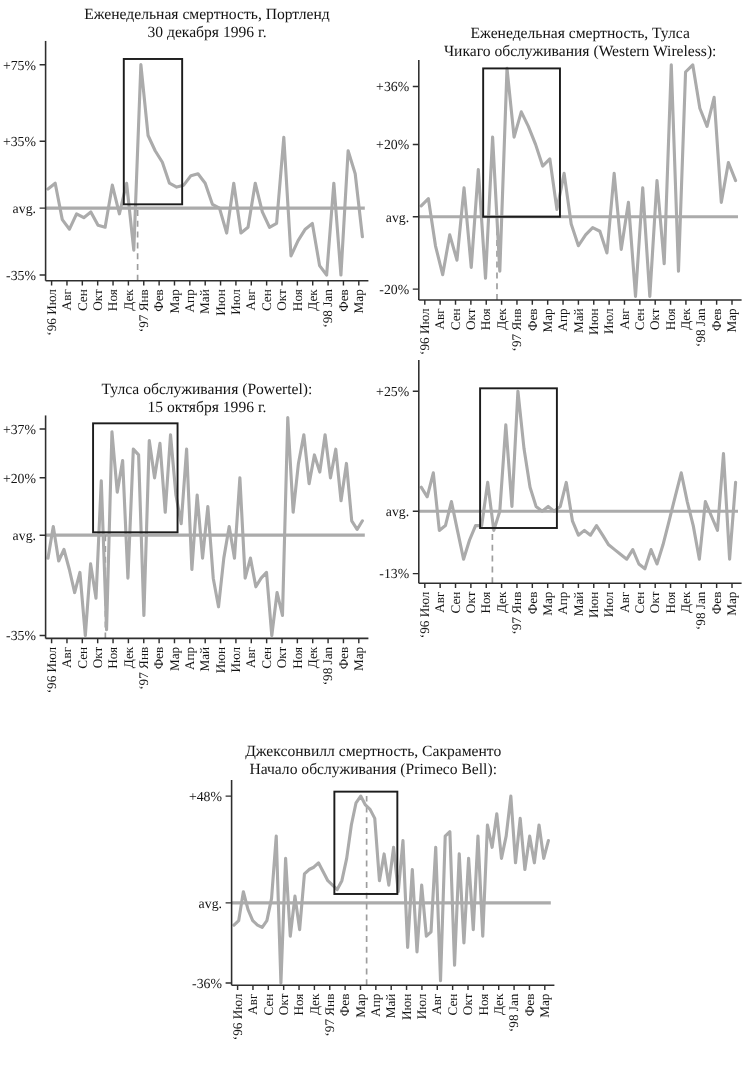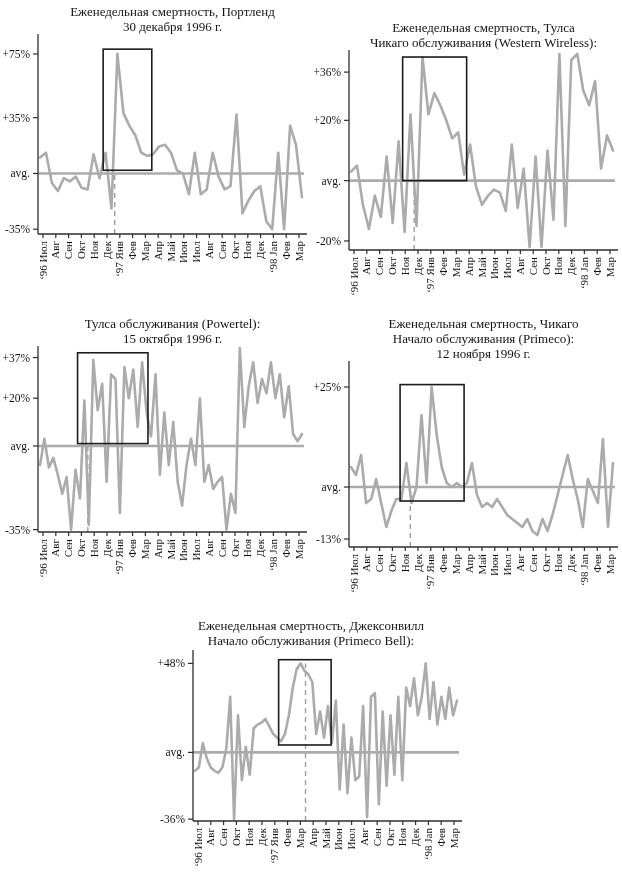--- a/index.html
+++ b/index.html
@@ -204,25 +204,20 @@
         <text transform="translate(276.9,193) rotate(-90)" text-anchor="end" font-size="11">‘98 Jan</text>
         <line x1="286.20000000000005" x2="286.20000000000005" y1="186" y2="190" stroke="#2e2e2e" stroke-width="1.2"></line>
         <text transform="translate(289.70000000000005,193) rotate(-90)" text-anchor="end" font-size="11">Фев</text>
         <line x1="299" x2="299" y1="186" y2="190" stroke="#2e2e2e" stroke-width="1.2"></line>
         <text transform="translate(302.5,193) rotate(-90)" text-anchor="end" font-size="11">Мар</text>
         <rect x="77.56" y="6.779220779220779" width="70.39999999999998" height="90.8051948051948" fill="none" stroke="#1c1c1c" stroke-width="1.6"></rect>
       </svg>
   </div>
 
   <div class="chart" style="left:311px;top:300px;width:311px;height:310px">
-    <div class="title" style="padding:16px 4px 0 38px">
-      <div>Еженедельная смертность, Чикаго</div>
-      <div>Начало обслуживания (Primeco):</div>
-      <div>12 ноября 1996 г.</div>
-    </div>
     <svg id="svg3" width="311" height="248" viewBox="0 0 311 248">
         <line x1="38" x2="304" y1="126" y2="126" stroke="#ababab" stroke-width="2.6"></line>
         <line x1="99.32000000000001" x2="99.32000000000001" y1="186" y2="140" stroke="#9d9d9d" stroke-width="1.4" stroke-dasharray="5 4"></line>
         <polyline points="40.0,106.0 45.0,114.0 50.1,94.0 55.1,142.0 60.2,138.0 65.2,118.0 70.2,142.0 75.3,166.0 80.3,150.0 85.3,138.0 90.4,138.0 95.4,102.0 100.5,142.0 105.5,126.0 110.5,54.0 115.6,122.0 120.6,26.0 125.7,74.0 130.7,106.0 135.7,122.0 140.8,126.0 145.8,122.0 150.8,126.0 155.9,122.0 160.9,102.0 166.0,134.0 171.0,146.0 176.0,142.0 181.1,146.0 186.1,138.0 191.2,146.0 196.2,154.0 201.2,158.0 206.3,162.0 211.3,166.0 216.3,158.0 221.4,170.0 226.4,174.0 231.5,158.0 236.5,170.0 241.5,154.0 246.6,134.0 251.6,114.0 256.7,94.0 261.7,118.0 266.7,138.0 271.8,166.0 276.8,118.0 281.8,130.0 286.9,142.0 291.9,78.0 297.0,166.0 302.0,102.0" fill="none" stroke="#ababab" stroke-width="2.6" stroke-linejoin="round" stroke-linecap="round"></polyline>
         <line x1="38" x2="38" y1="0" y2="186" stroke="#2e2e2e" stroke-width="1.3"></line>
         <line x1="38" x2="307" y1="186" y2="186" stroke="#2e2e2e" stroke-width="1.3"></line>
         <line x1="33" x2="38" y1="26" y2="26" stroke="#2e2e2e" stroke-width="1.2"></line>
         <text x="30" y="30" text-anchor="end" font-size="11.5">+25%</text>
         <line x1="33" x2="38" y1="126" y2="126" stroke="#2e2e2e" stroke-width="1.2"></line>
         <text x="30" y="130" text-anchor="end" font-size="11.5">avg.</text>
@@ -269,21 +264,21 @@
         <line x1="286.20000000000005" x2="286.20000000000005" y1="186" y2="190" stroke="#2e2e2e" stroke-width="1.2"></line>
         <text transform="translate(289.70000000000005,193) rotate(-90)" text-anchor="end" font-size="11">Фев</text>
         <line x1="299" x2="299" y1="186" y2="190" stroke="#2e2e2e" stroke-width="1.2"></line>
         <text transform="translate(302.5,193) rotate(-90)" text-anchor="end" font-size="11">Мар</text>
         <rect x="89.08000000000001" y="23.599999999999994" width="63.99999999999997" height="116.4" fill="none" stroke="#1c1c1c" stroke-width="1.6"></rect>
       </svg>
   </div>
 
   <div class="chart" style="left:0;top:610px;width:622px;height:280px">
     <div class="title" style="padding:8px 0 0 0">
-      <div>Еженедельная смертность, Джексонвилл</div>
+      <div>Джексонвилл смертность, Сакраменто</div>
       <div>Начало обслуживания (Primeco Bell):</div>
     </div>
     <svg id="svg4" width="622" height="228" viewBox="0 0 622 228">
         <line x1="193" x2="459" y1="104.40449438202248" y2="104.40449438202248" stroke="#ababab" stroke-width="2.6"></line>
         <line x1="305.52" x2="305.52" y1="173" y2="15.415730337078653" stroke="#9d9d9d" stroke-width="1.4" stroke-dasharray="5 4"></line>
         <polyline points="195.0,122.9 198.9,119.2 202.8,95.1 206.7,110.0 210.6,119.2 214.6,122.9 218.5,124.8 222.4,119.2 226.3,100.7 230.2,48.8 234.1,171.1 238.0,67.3 241.9,132.2 245.8,98.8 249.7,126.7 253.7,80.3 257.6,76.6 261.5,74.7 265.4,71.0 269.3,78.4 273.2,85.9 277.1,89.6 281.0,93.3 284.9,85.9 288.9,67.3 292.8,39.5 296.7,21.0 300.6,15.4 304.5,22.8 308.4,26.5 312.3,34.0 316.2,85.9 320.1,63.6 324.0,89.6 328.0,58.1 331.9,95.1 335.8,52.5 339.7,141.5 343.6,76.6 347.5,145.2 351.4,89.6 355.3,132.2 359.2,128.5 363.1,58.1 367.1,169.3 371.0,48.8 374.9,45.1 378.8,156.3 382.7,63.6 386.6,137.8 390.5,67.3 394.4,126.7 398.3,48.8 402.3,132.2 406.2,39.5 410.1,58.1 414.0,30.2 417.9,67.3 421.8,48.8 425.7,15.4 429.6,71.0 433.5,34.0 437.4,76.6 441.4,48.8 445.3,71.0 449.2,39.5 453.1,67.3 457.0,52.5" fill="none" stroke="#ababab" stroke-width="2.6" stroke-linejoin="round" stroke-linecap="round"></polyline>
         <line x1="193" x2="193" y1="2" y2="173" stroke="#2e2e2e" stroke-width="1.3"></line>
         <line x1="193" x2="462" y1="173" y2="173" stroke="#2e2e2e" stroke-width="1.3"></line>
         <line x1="188" x2="193" y1="15.415730337078653" y2="15.415730337078653" stroke="#2e2e2e" stroke-width="1.2"></line>
         <text x="185" y="19.415730337078653" text-anchor="end" font-size="11.5">+48%</text>

